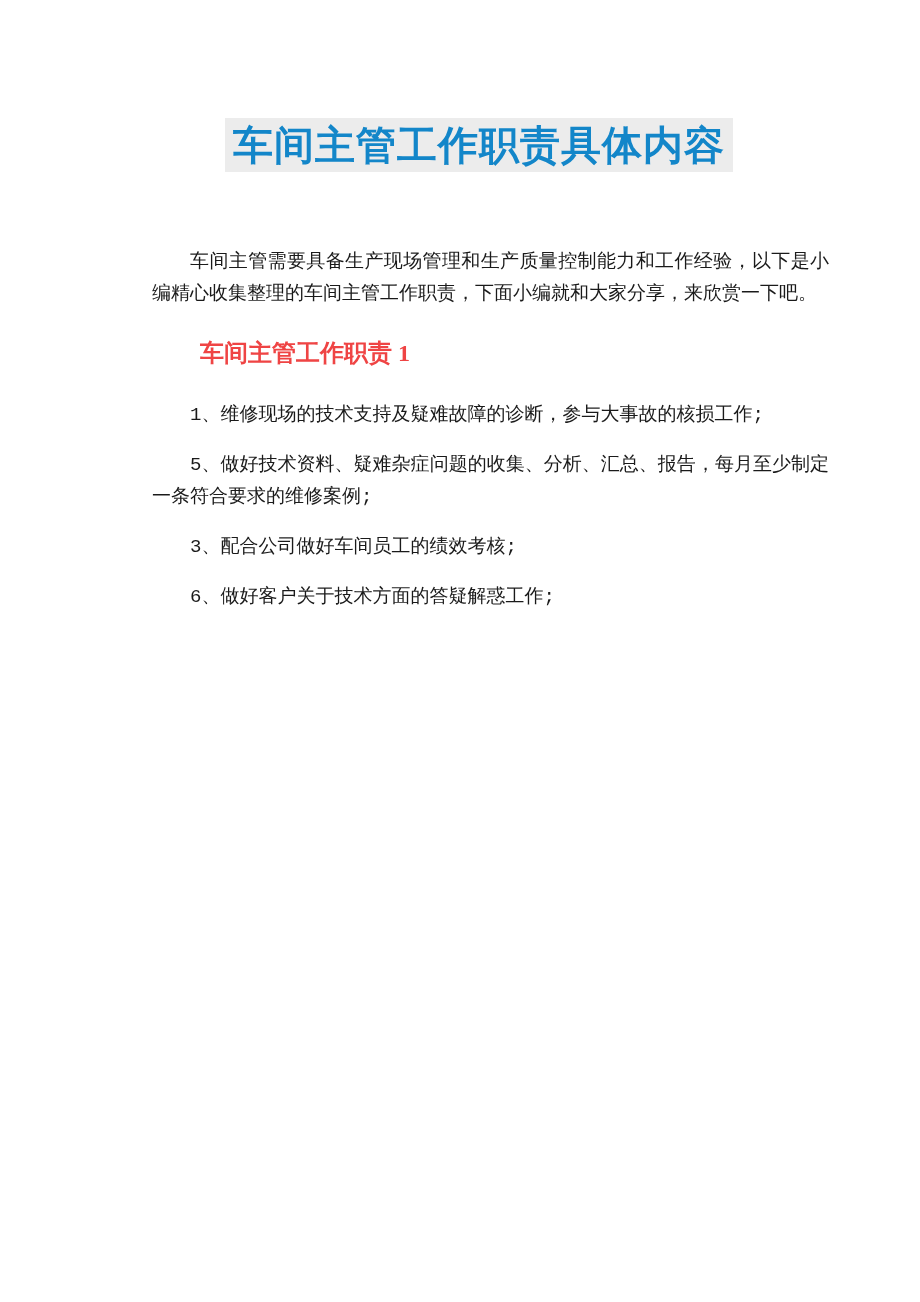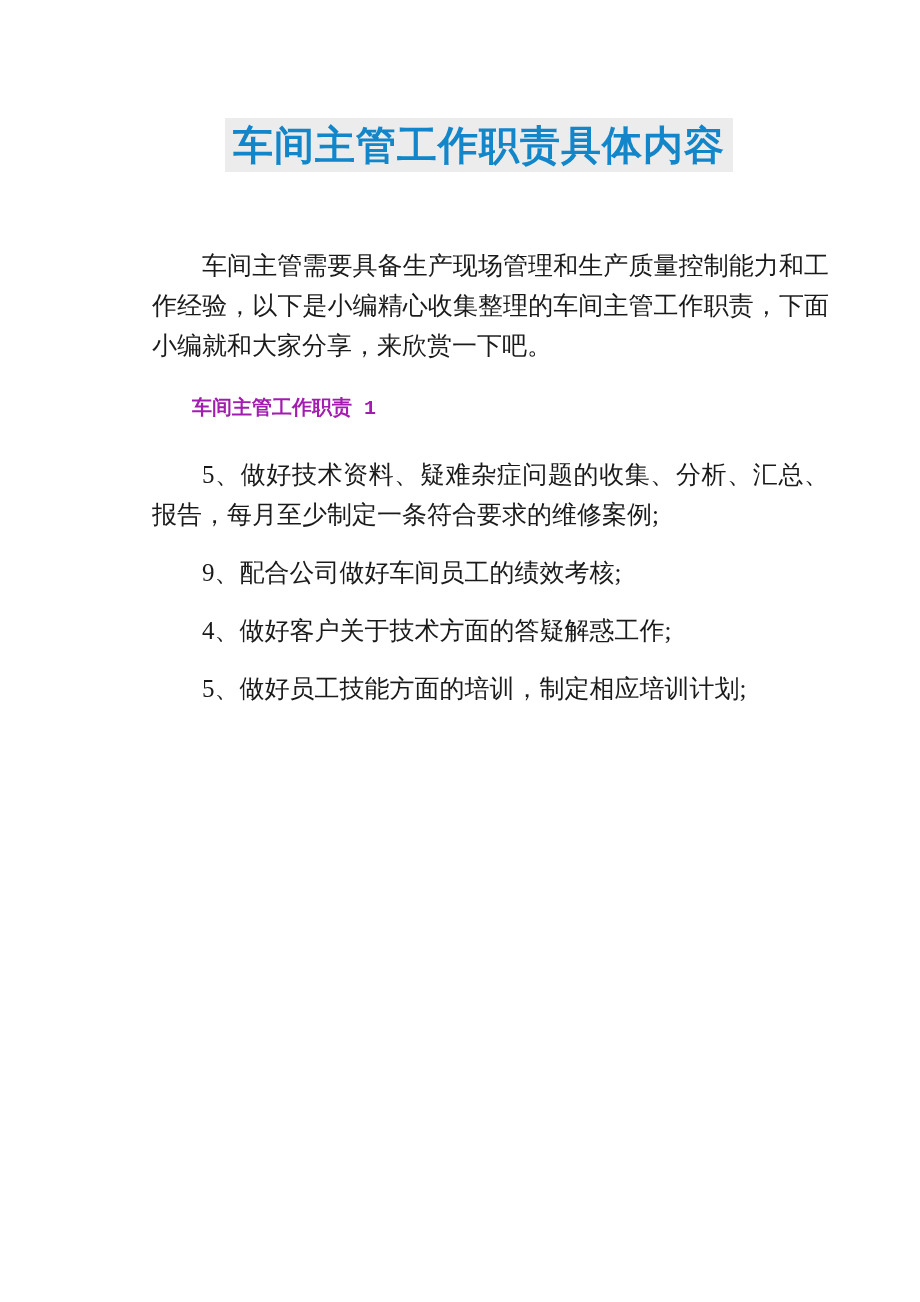--- a/index.html
+++ b/index.html
@@ -33,29 +33,30 @@
     font-size: 40px;
     line-height: 1.3;
     letter-spacing: 1px;
     padding: 1px 8px;
   }
   .content {
     margin: 74px 110px 0 133px;
     text-align: justify;
   }
   .content p {
-    font-size: 25px;
-    line-height: 40px;
+    font-size: 19px;
+    line-height: 32px;
     margin: 0 0 18px 0;
     text-indent: 2em;
+    font-family: Liberation Mono, monospace;
   }
   .content h2 {
-    font-family: Liberation Mono, monospace;
-    color: #a21caf;
-    font-size: 20px;
+    font-family: Liberation Serif, serif;
+    color: #ef4444;
+    font-size: 24px;
     font-weight: 700;
     line-height: 44px;
     margin: 21px 0 24px 0;
     text-indent: 2em;
   }
 </style>
 </head>
 <body>
 
 <div class="page">
@@ -63,26 +64,26 @@
   <div class="title-row">
     <span class="title-highlight">车间主管工作职责具体内容</span>
   </div>
 
   <div class="content">
 
     <p>车间主管需要具备生产现场管理和生产质量控制能力和工作经验，以下是小编精心收集整理的车间主管工作职责，下面小编就和大家分享，来欣赏一下吧。</p>
 
     <h2>车间主管工作职责 1</h2>
 
+    <p>1、维修现场的技术支持及疑难故障的诊断，参与大事故的核损工作;</p>
 
     <p>5、做好技术资料、疑难杂症问题的收集、分析、汇总、报告，每月至少制定一条符合要求的维修案例;</p>
 
-    <p>9、配合公司做好车间员工的绩效考核;</p>
+    <p>3、配合公司做好车间员工的绩效考核;</p>
 
-    <p>4、做好客户关于技术方面的答疑解惑工作;</p>
+    <p>6、做好客户关于技术方面的答疑解惑工作;</p>
 
-    <p>5、做好员工技能方面的培训，制定相应培训计划;</p>
 
 
 
 
   </div>
 </div>
 
 </body></html>

